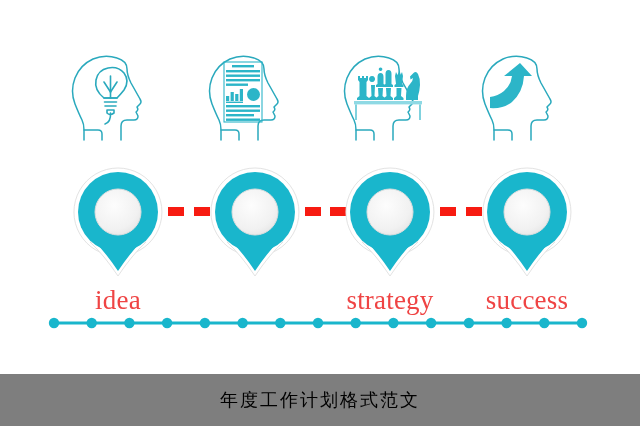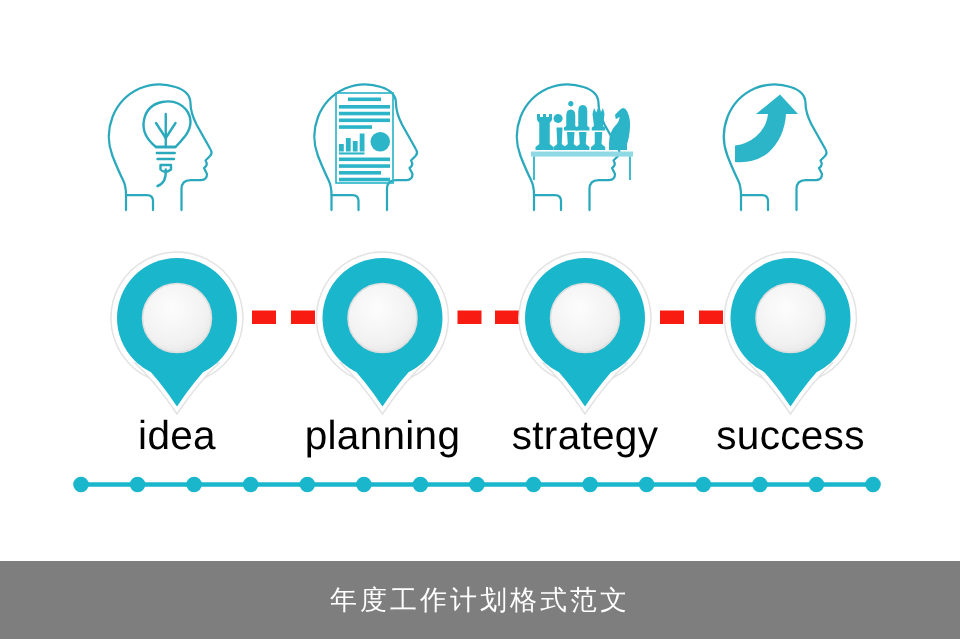--- a/index.html
+++ b/index.html
@@ -49,27 +49,27 @@
     position: absolute;
     top: 163px;
     width: 104px;
     height: 118px;
   }
   .pin svg { display: block; width: 104px; height: 118px; }
 
   
   .step-label {
     position: absolute;
-    top: 274px;
+    top: 284px;
     width: 200px;
     text-align: center;
-    font-family: Liberation Sans, sans-serif;
+    font-family: Liberation Serif, serif;
     font-size: 27px;
     font-weight: 300;
-    color: #000000;
+    color: #ef4444;
     letter-spacing: 0.2px;
     line-height: 32px;
     white-space: nowrap;
   }
 
   
   #dot-line {
     position: absolute;
     left: 48px;
     top: 316px;
@@ -84,21 +84,21 @@
     left: 0;
     top: 374px;
     width: 640px;
     height: 52px;
     background: #7e7e7e;
     display: flex;
     align-items: center;
     justify-content: center;
   }
   #caption-text {
-    color: #ffffff;
+    color: #000000;
     font-family: "DejaVu Sans", "Liberation Sans", sans-serif;
     font-size: 18px;
     letter-spacing: 2px;
     font-weight: 400;
   }
 </style>
 </head>
 <body>
 
 <div id="stage">
@@ -273,21 +273,20 @@
       </defs>
       <path d="M52 5 A44 44 0 1 1 51.9 5 Z" fill="#ffffff" stroke="#e3e3e3" stroke-width="1"></path>
       <path d="M24 79 Q38 92 52 113 Q66 92 80 79 Z" fill="#ffffff" stroke="#e3e3e3" stroke-width="1"></path>
       <circle cx="52" cy="49" r="40" fill="#19b6cc"></circle>
       <path d="M28 78 Q40 90 52 108 Q64 90 76 78 Z" fill="#19b6cc"></path>
       <circle cx="52" cy="49" r="23" fill="url(#ig4)" stroke="#dedede" stroke-width="1"></circle>
     </svg>
   </div>
 
   <div class="step-label" style="left:18px;">idea</div>
-  <div class="step-label" style="left:155px;">planning</div>
   <div class="step-label" style="left:427px;">success</div>
   <div class="step-label" style="left:290px;">strategy</div>
 
   <div id="dot-line">
     <svg viewBox="0 0 540 14" xmlns="http://www.w3.org/2000/svg">
       <line x1="6" y1="7" x2="534" y2="7" stroke="#19b6cc" stroke-width="3"></line>
       <g fill="#19b6cc">
         <circle cx="6" cy="7" r="5.2"></circle>
         <circle cx="43.7" cy="7" r="5.2"></circle>
         <circle cx="81.4" cy="7" r="5.2"></circle>

